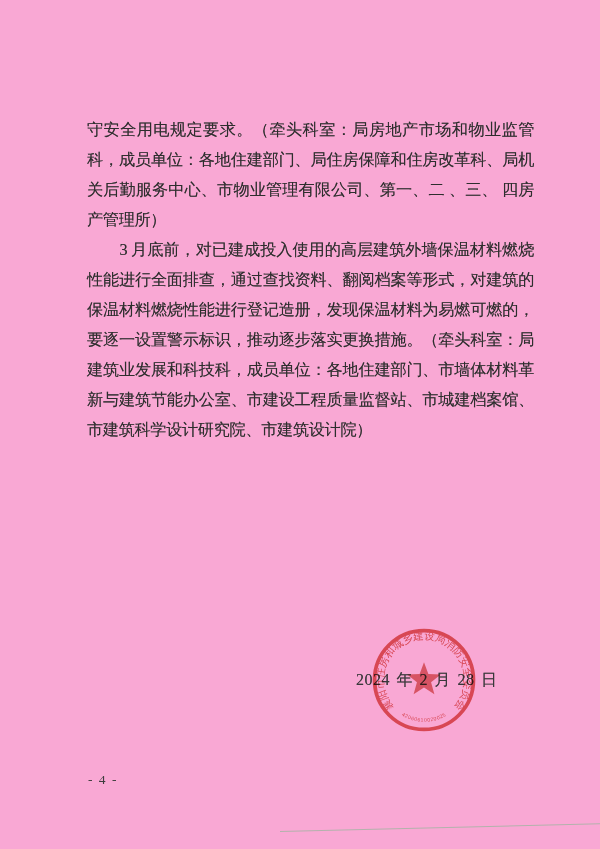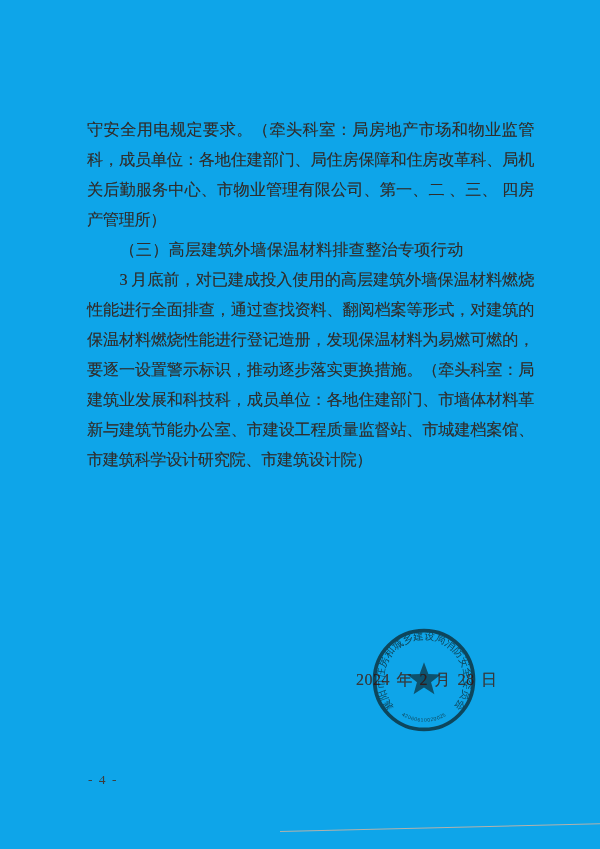--- a/index.html
+++ b/index.html
@@ -4,21 +4,21 @@
 <style>
   html, body { margin: 0; padding: 0; }
   body {
     width: 600px; height: 849px;
     background: #f4f3f0;
     font-family: "Liberation Serif", serif;
   }
   .page {
     position: relative;
     width: 600px; height: 849px;
-    background: #0ea5e9;
+    background: #f9a8d4;
     overflow: hidden;
   }
   .body-text {
     position: absolute;
     left: 87px; top: 115px;
     width: 447px;
     font-size: 16.2px;
     line-height: 30px;
     letter-spacing: -0.35px;
     color: #2e2e2e;
@@ -74,21 +74,20 @@
     transform-origin: left center;
   }
 </style>
 </head>
 <body>
 
 <div class="page">
 
   <div class="body-text">
     <p class="para">守安全用电规定要求。（牵头科室：局房地产市场和物业监管科，成员单位：各地住建部门、局住房保障和住房改革科、局机关后勤服务中心、市物业管理有限公司、第一、二 、三、 四房产管理所）</p>
-    <p class="para indent heading">（三）高层建筑外墙保温材料排查整治专项行动</p>
     <p class="para indent">3 月底前，对已建成投入使用的高层建筑外墙保温材料燃烧性能进行全面排查，通过查找资料、翻阅档案等形式，对建筑的保温材料燃烧性能进行登记造册，发现保温材料为易燃可燃的，要逐一设置警示标识，推动逐步落实更换措施。（牵头科室：局建筑业发展和科技科，成员单位：各地住建部门、市墙体材料革新与建筑节能办公室、市建设工程质量监督站、市城建档案馆、市建筑科学设计研究院、市建筑设计院）</p>
   </div>
 
   <div class="date-line">2024 年 2 月 28 日</div>
 
   <svg class="seal" viewBox="0 0 120 120" xmlns="http://www.w3.org/2000/svg">
     <defs>
       <path id="nameArc" d="M 27.5 92.5 A 46 46 0 1 1 92.5 92.5" fill="none"></path>
       <path id="numArc" d="M 35.6 100.8 A 49 49 0 0 0 84.4 100.8" fill="none"></path>
     </defs>

